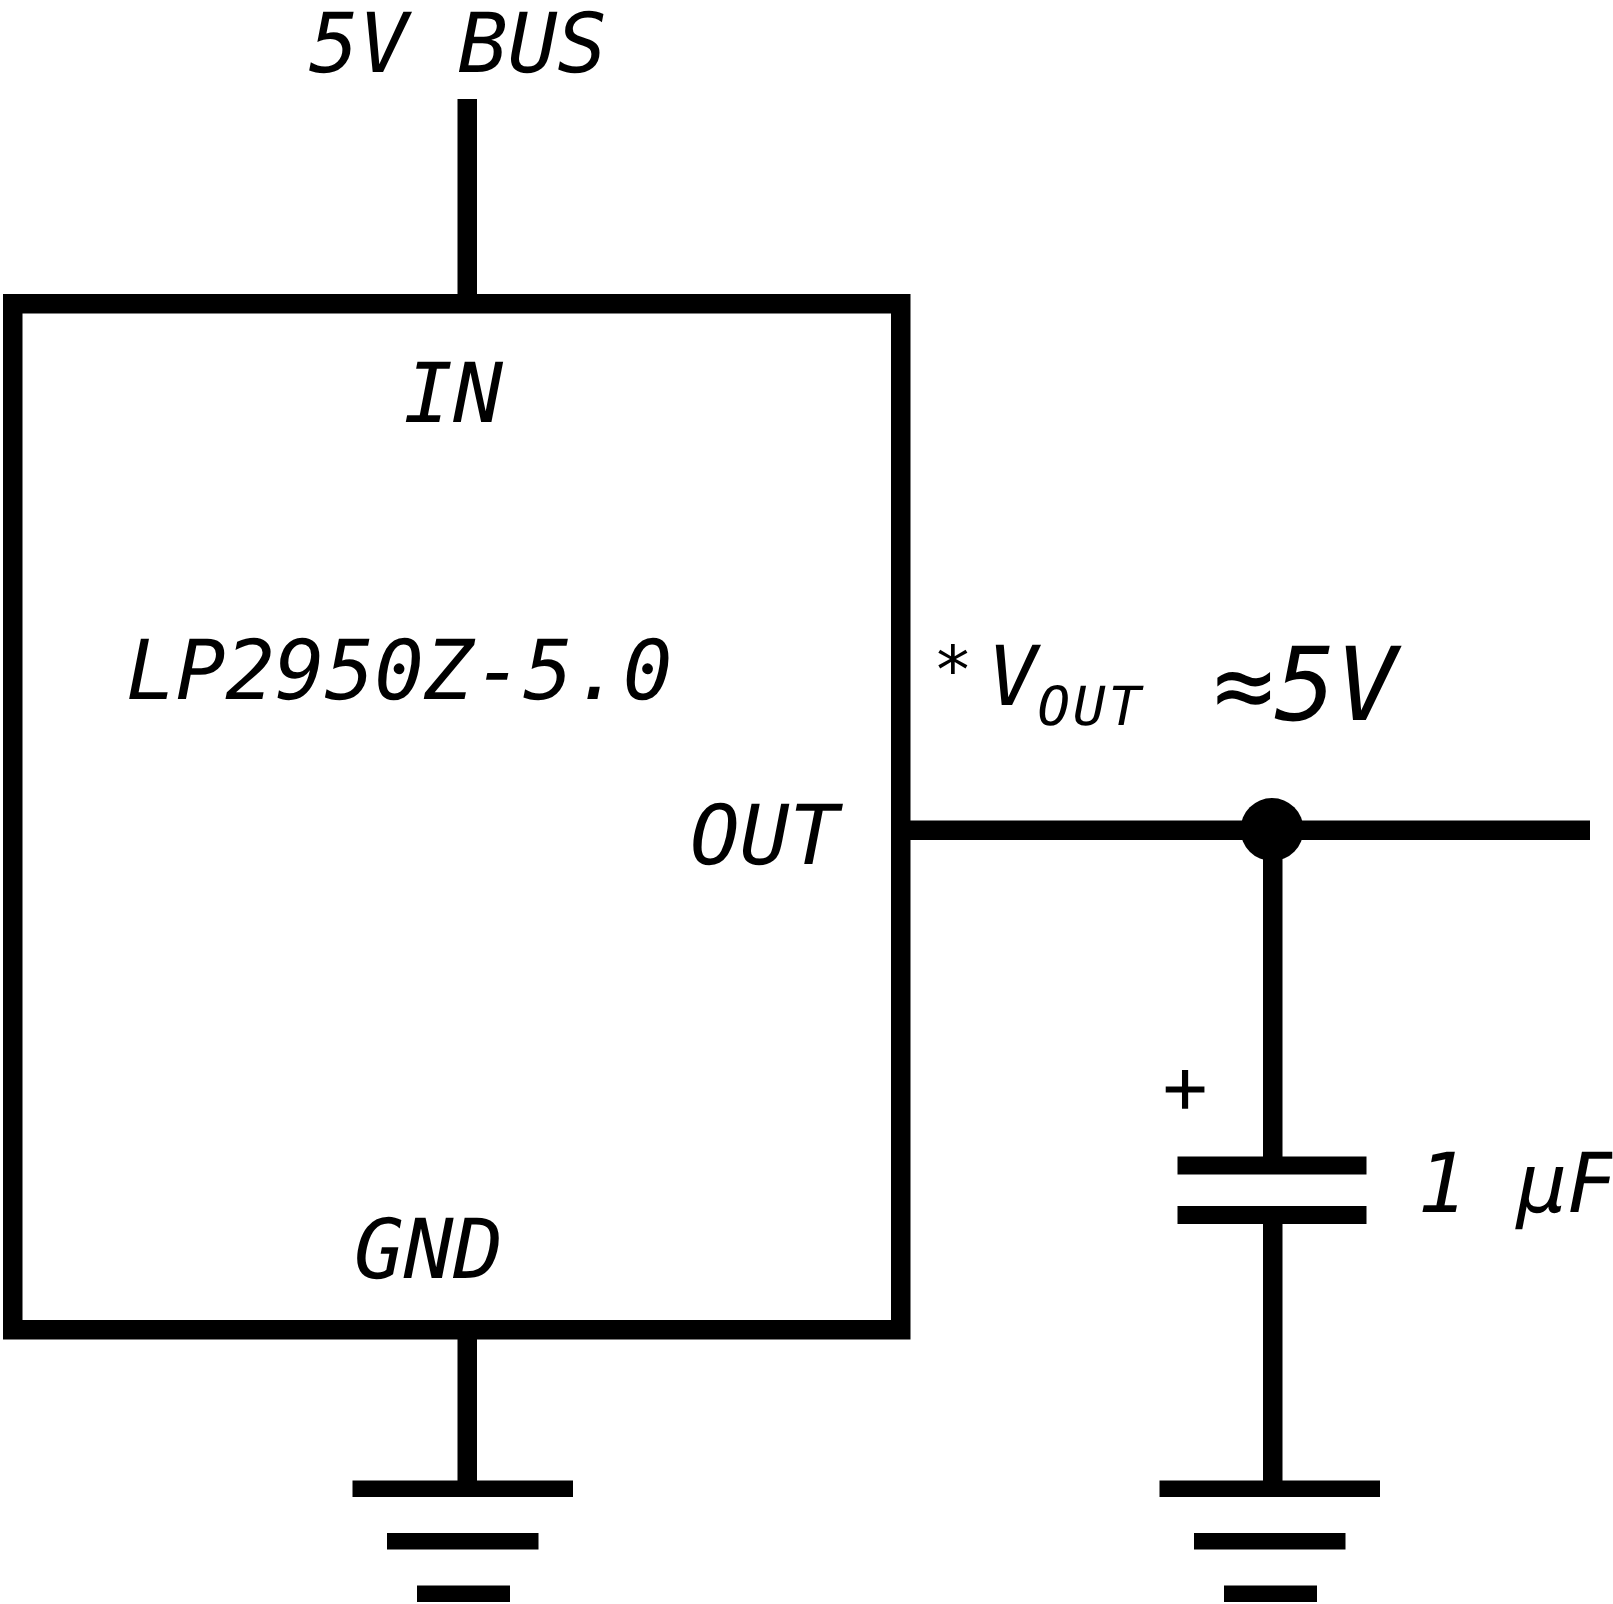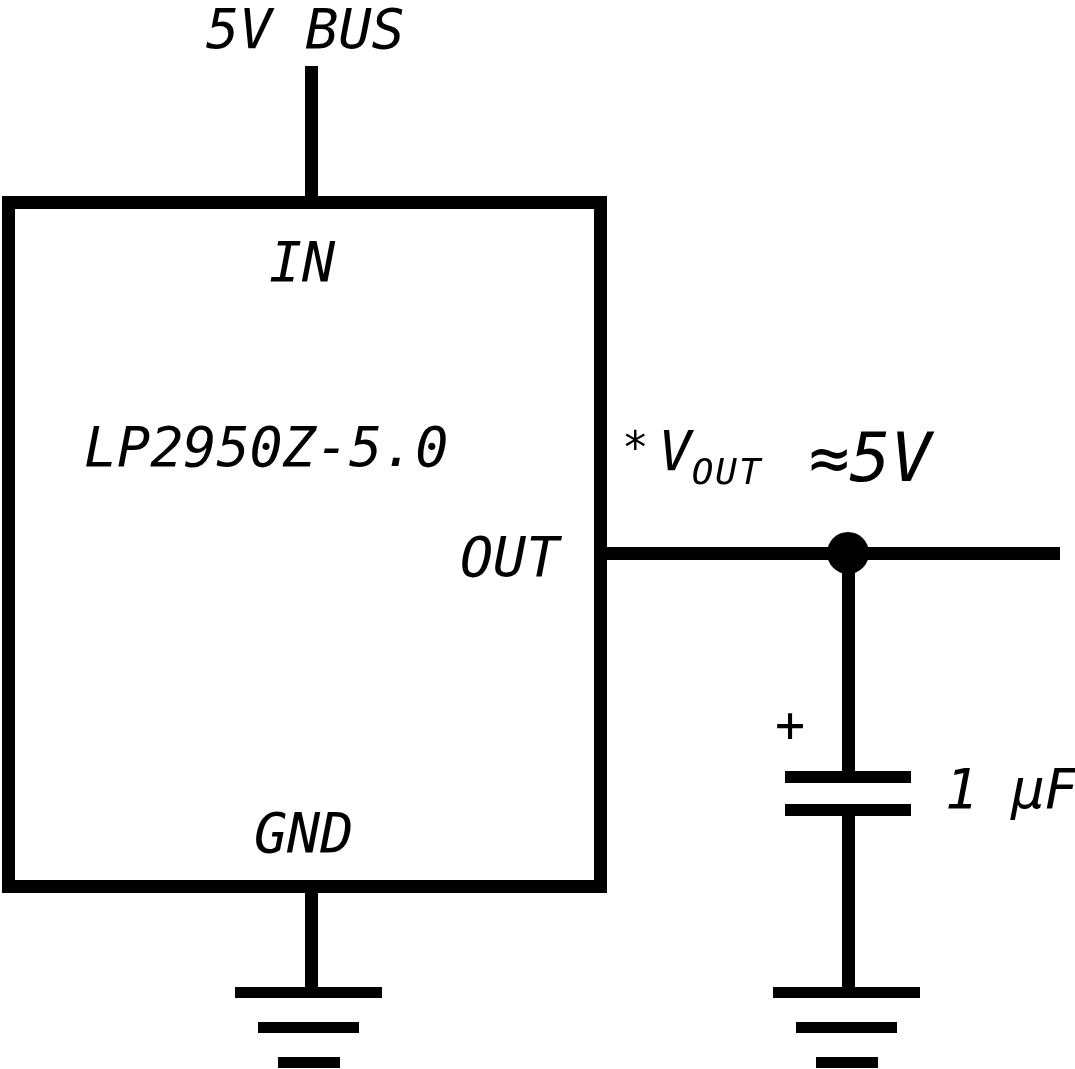--- a/index.html
+++ b/index.html
@@ -42,21 +42,21 @@
     height: 697px;
     box-sizing: border-box;
     border: 13px solid #000000;
     background: #ffffff;
   }
   .bus-label   { left: 206px; top: 2px; }
   .bus-wire    { left: 305px; top: 66px; height: 130px; }
   .in-label    { left: 269px; top: 235px; }
   .part-label  { left: 84px;  top: 420px; }
   .out-label   { left: 460px; top: 530px; }
-  .gnd-label   { left: 254px; top: 806px; }
+  .gnd-label   { left: 236px; top: 806px; }
 
   .out-wire    { left: 604px; top: 547px; width: 456px; }
   .junction-dot {
     position: absolute;
     left: 827px; top: 532px;
     width: 42px; height: 42px;
     background: #000000;
     border-radius: 50%;
   }
 

